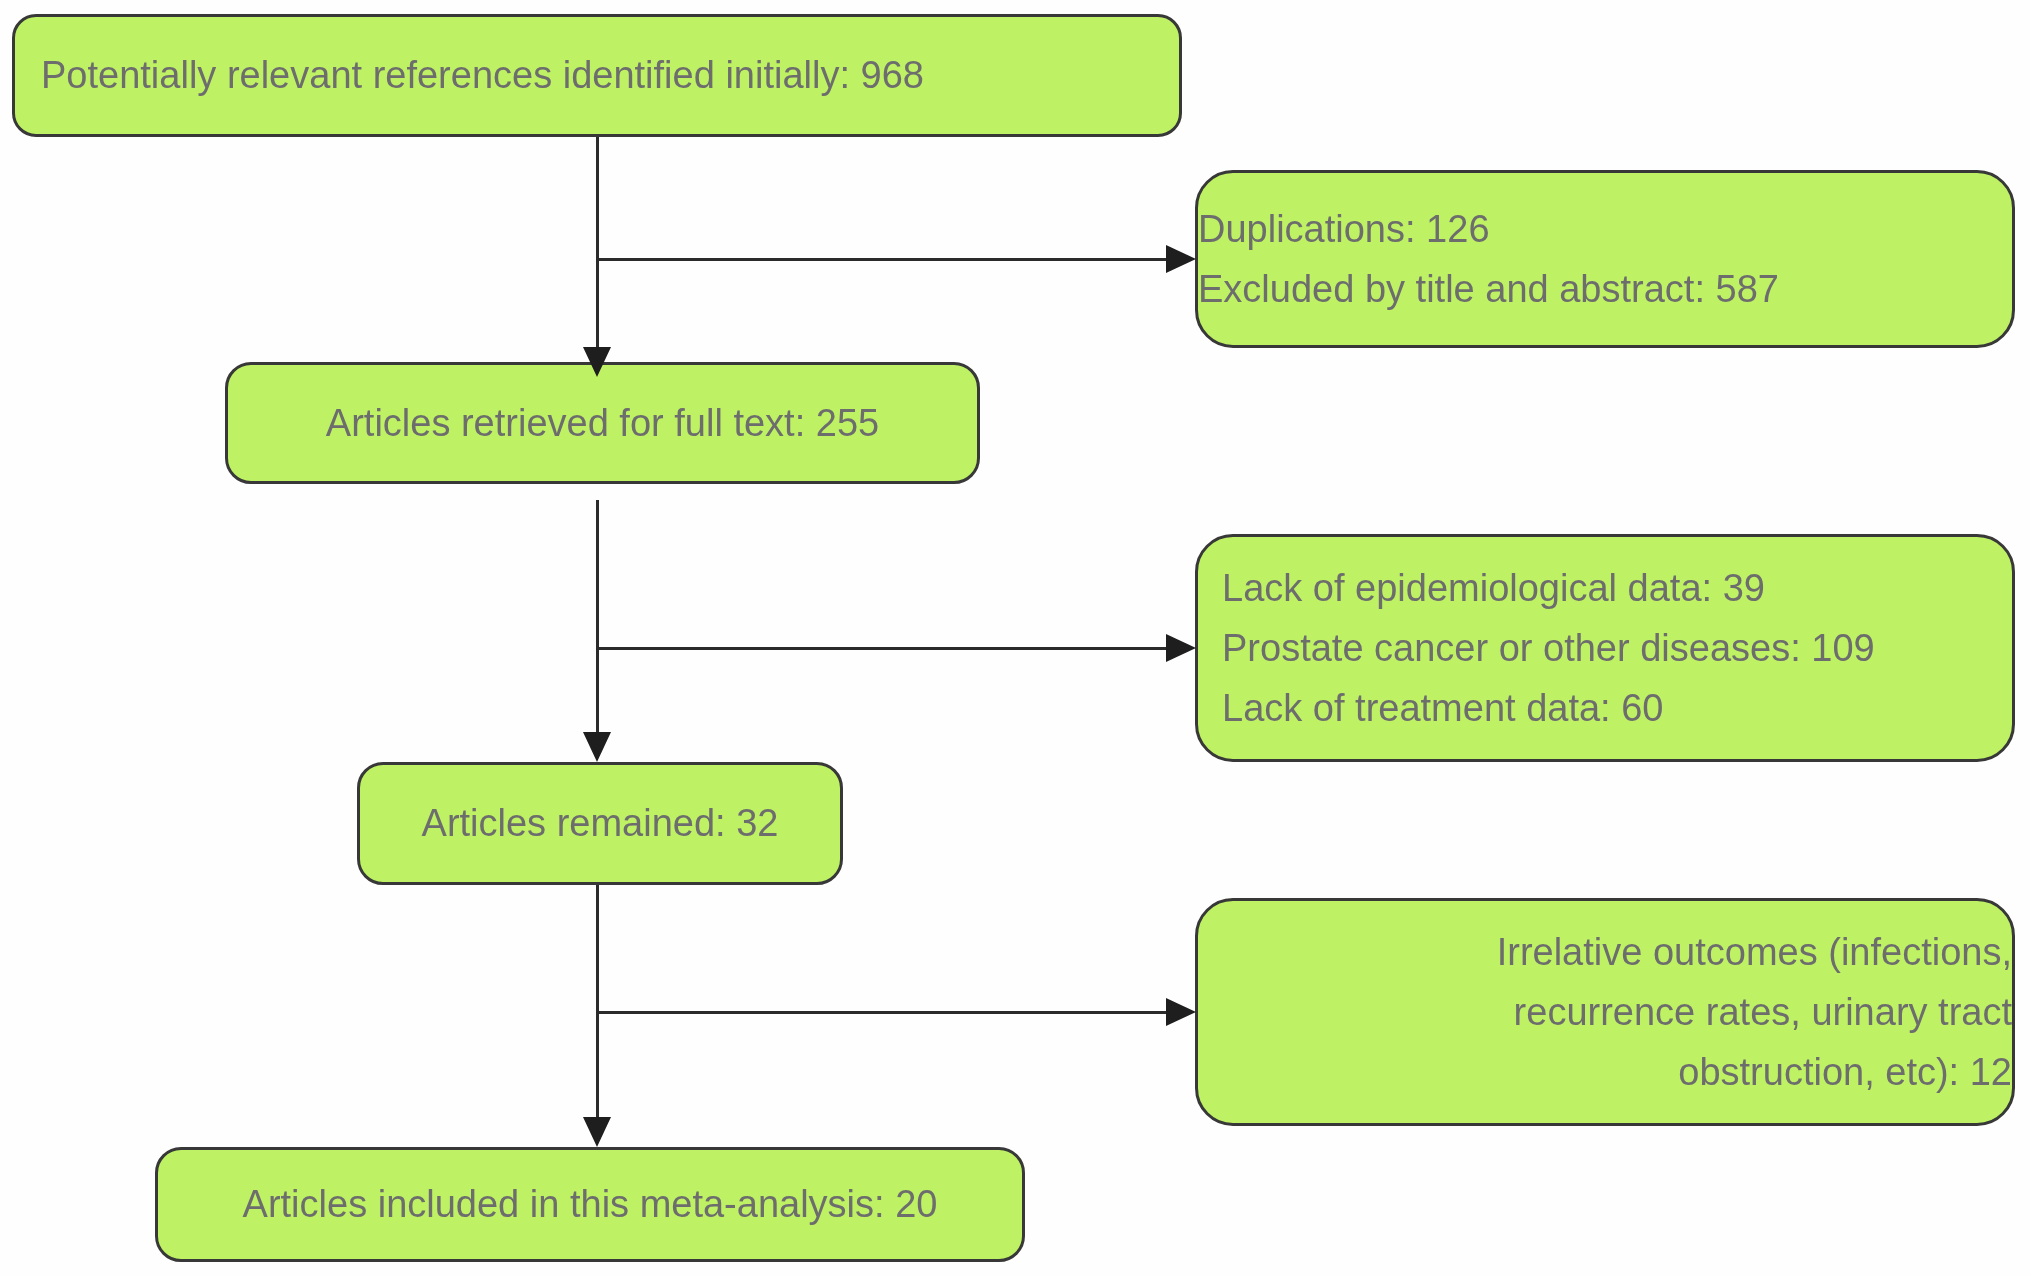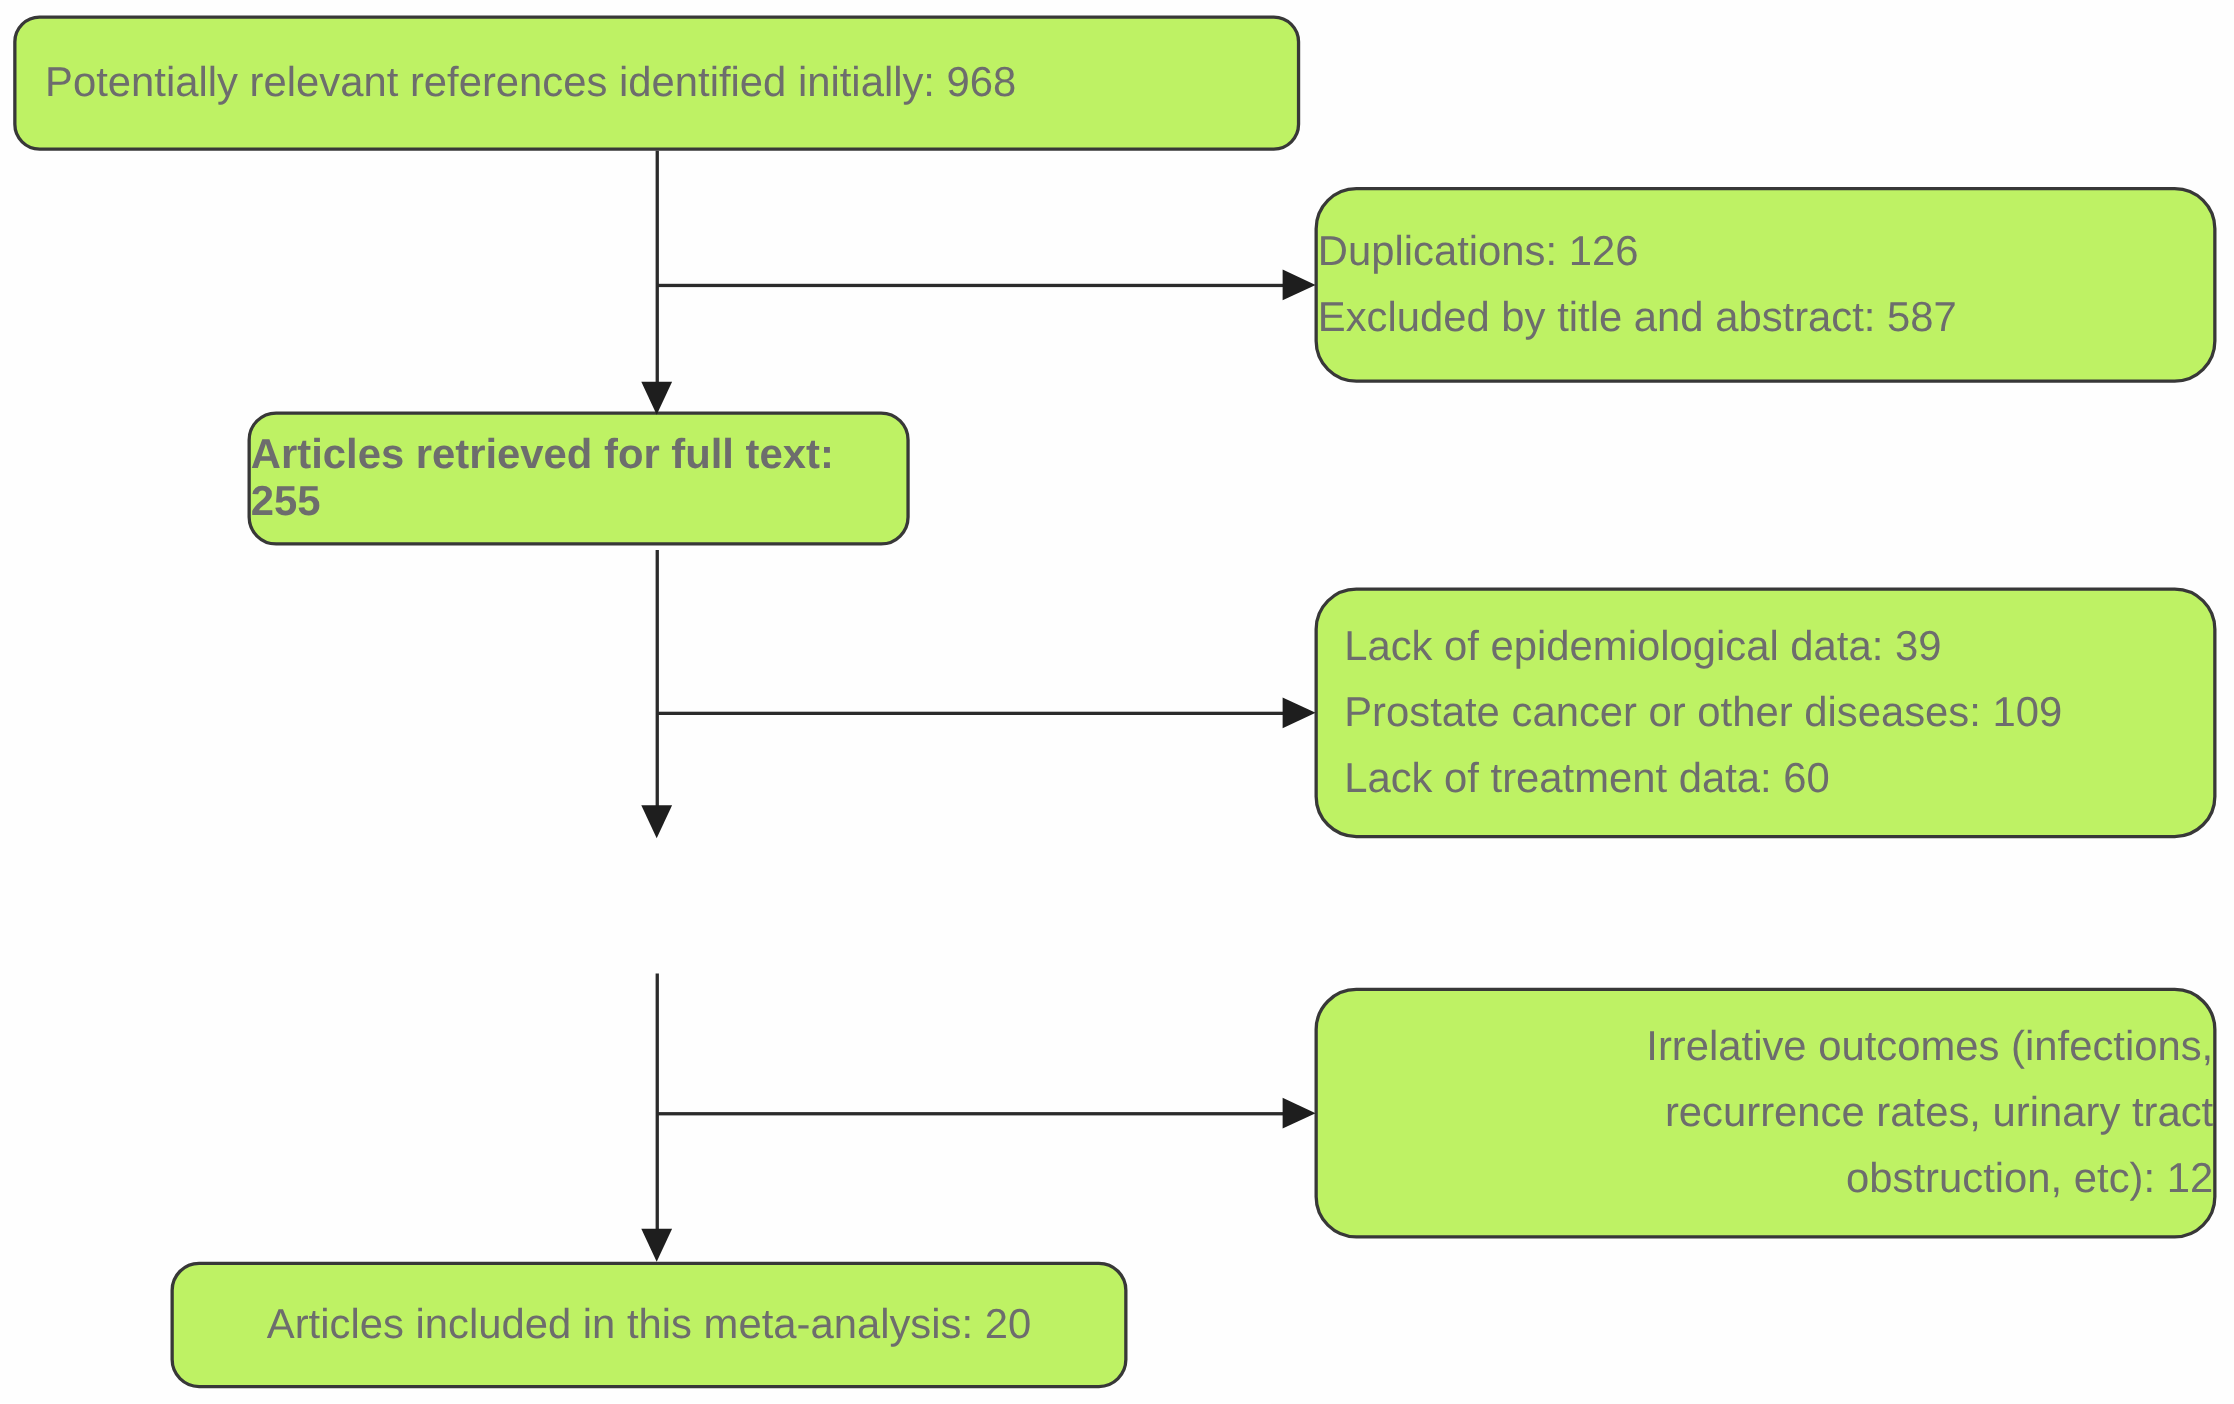--- a/index.html
+++ b/index.html
@@ -45,21 +45,21 @@
     border-right: 14px solid transparent;
     border-top: 30px solid #1e1e1e;
   }
   .arrowhead.right {
     border-top: 14px solid transparent;
     border-bottom: 14px solid transparent;
     border-left: 30px solid #1e1e1e;
   }
   
   #box-initial   { left: 12px;   top: 14px;   width: 1170px; height: 123px; border-radius: 24px; padding-left: 26px; }
-  #box-fulltext  { left: 225px;  top: 374px;  width: 602px;  height: 122px; border-radius: 26px; font-weight: bold; }
+  #box-fulltext  { left: 225px;  top: 362px;  width: 755px;  height: 122px; border-radius: 26px; }
   #box-remained  { left: 357px;  top: 762px;  width: 486px;  height: 123px; border-radius: 26px; }
   #box-included  { left: 155px;  top: 1147px; width: 870px;  height: 115px; border-radius: 26px; }
   
   #box-excluded1 { left: 1195px; top: 170px;  width: 820px;  height: 178px; border-radius: 38px; }
   #box-excluded2 { left: 1195px; top: 534px;  width: 820px;  height: 228px; border-radius: 38px; padding-left: 24px; }
   #box-excluded3 { left: 1195px; top: 898px;  width: 820px;  height: 228px; border-radius: 38px; padding-left: 24px; align-items: flex-end; }
   
   #v-line-1 { left: 596px; top: 137px; width: 3px; height: 216px; }
   #v-line-2 { left: 596px; top: 500px; width: 3px; height: 238px; }
   #v-line-3 { left: 596px; top: 885px; width: 3px; height: 238px; }
@@ -81,20 +81,23 @@
 <div class="canvas">
 
   <div class="node single" id="box-initial">
     <span class="node-label">Potentially relevant references identified initially: 968</span>
   </div>
 
   <div class="node single centered" id="box-fulltext">
     <span class="node-label">Articles retrieved for full text: 255</span>
   </div>
 
+  <div class="node single centered" id="box-remained">
+    <span class="node-label">Articles remained: 32</span>
+  </div>
 
   <div class="node single centered" id="box-included">
     <span class="node-label">Articles included in this meta-analysis: 20</span>
   </div>
 
   <div class="node multi" id="box-excluded1">
     <div class="line-text">Duplications: 126</div>
     <div class="line-text">Excluded by title and abstract: 587</div>
   </div>
 

